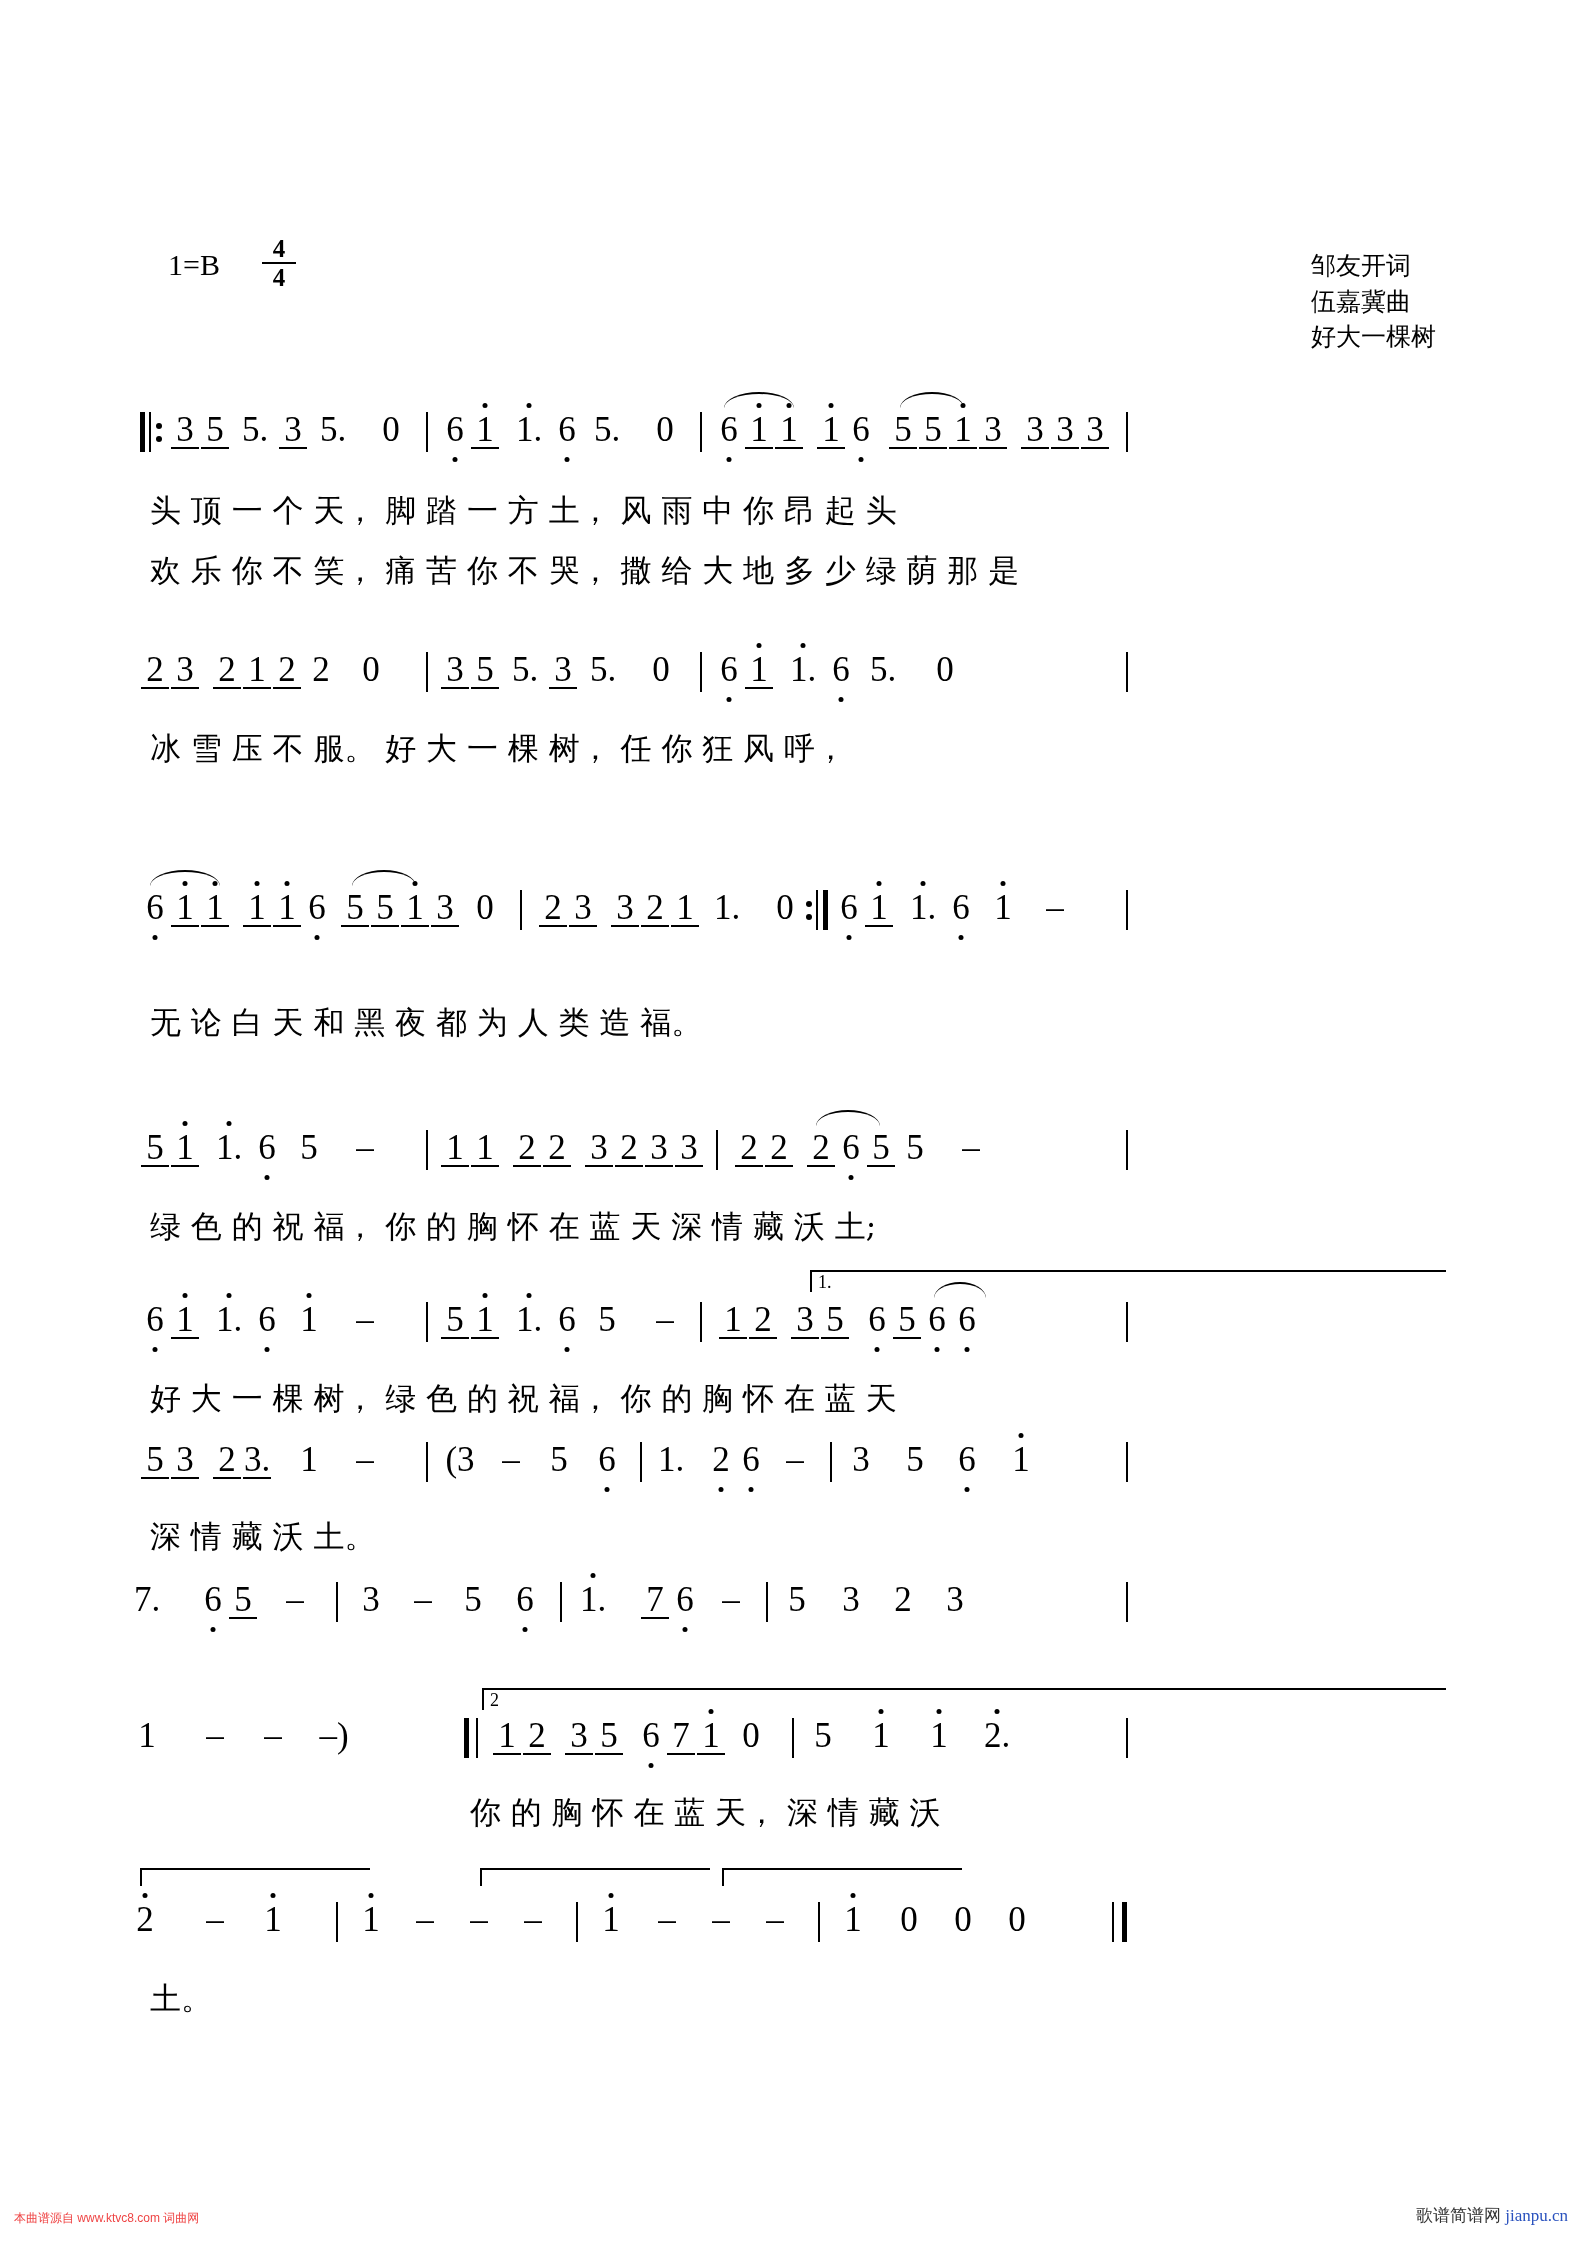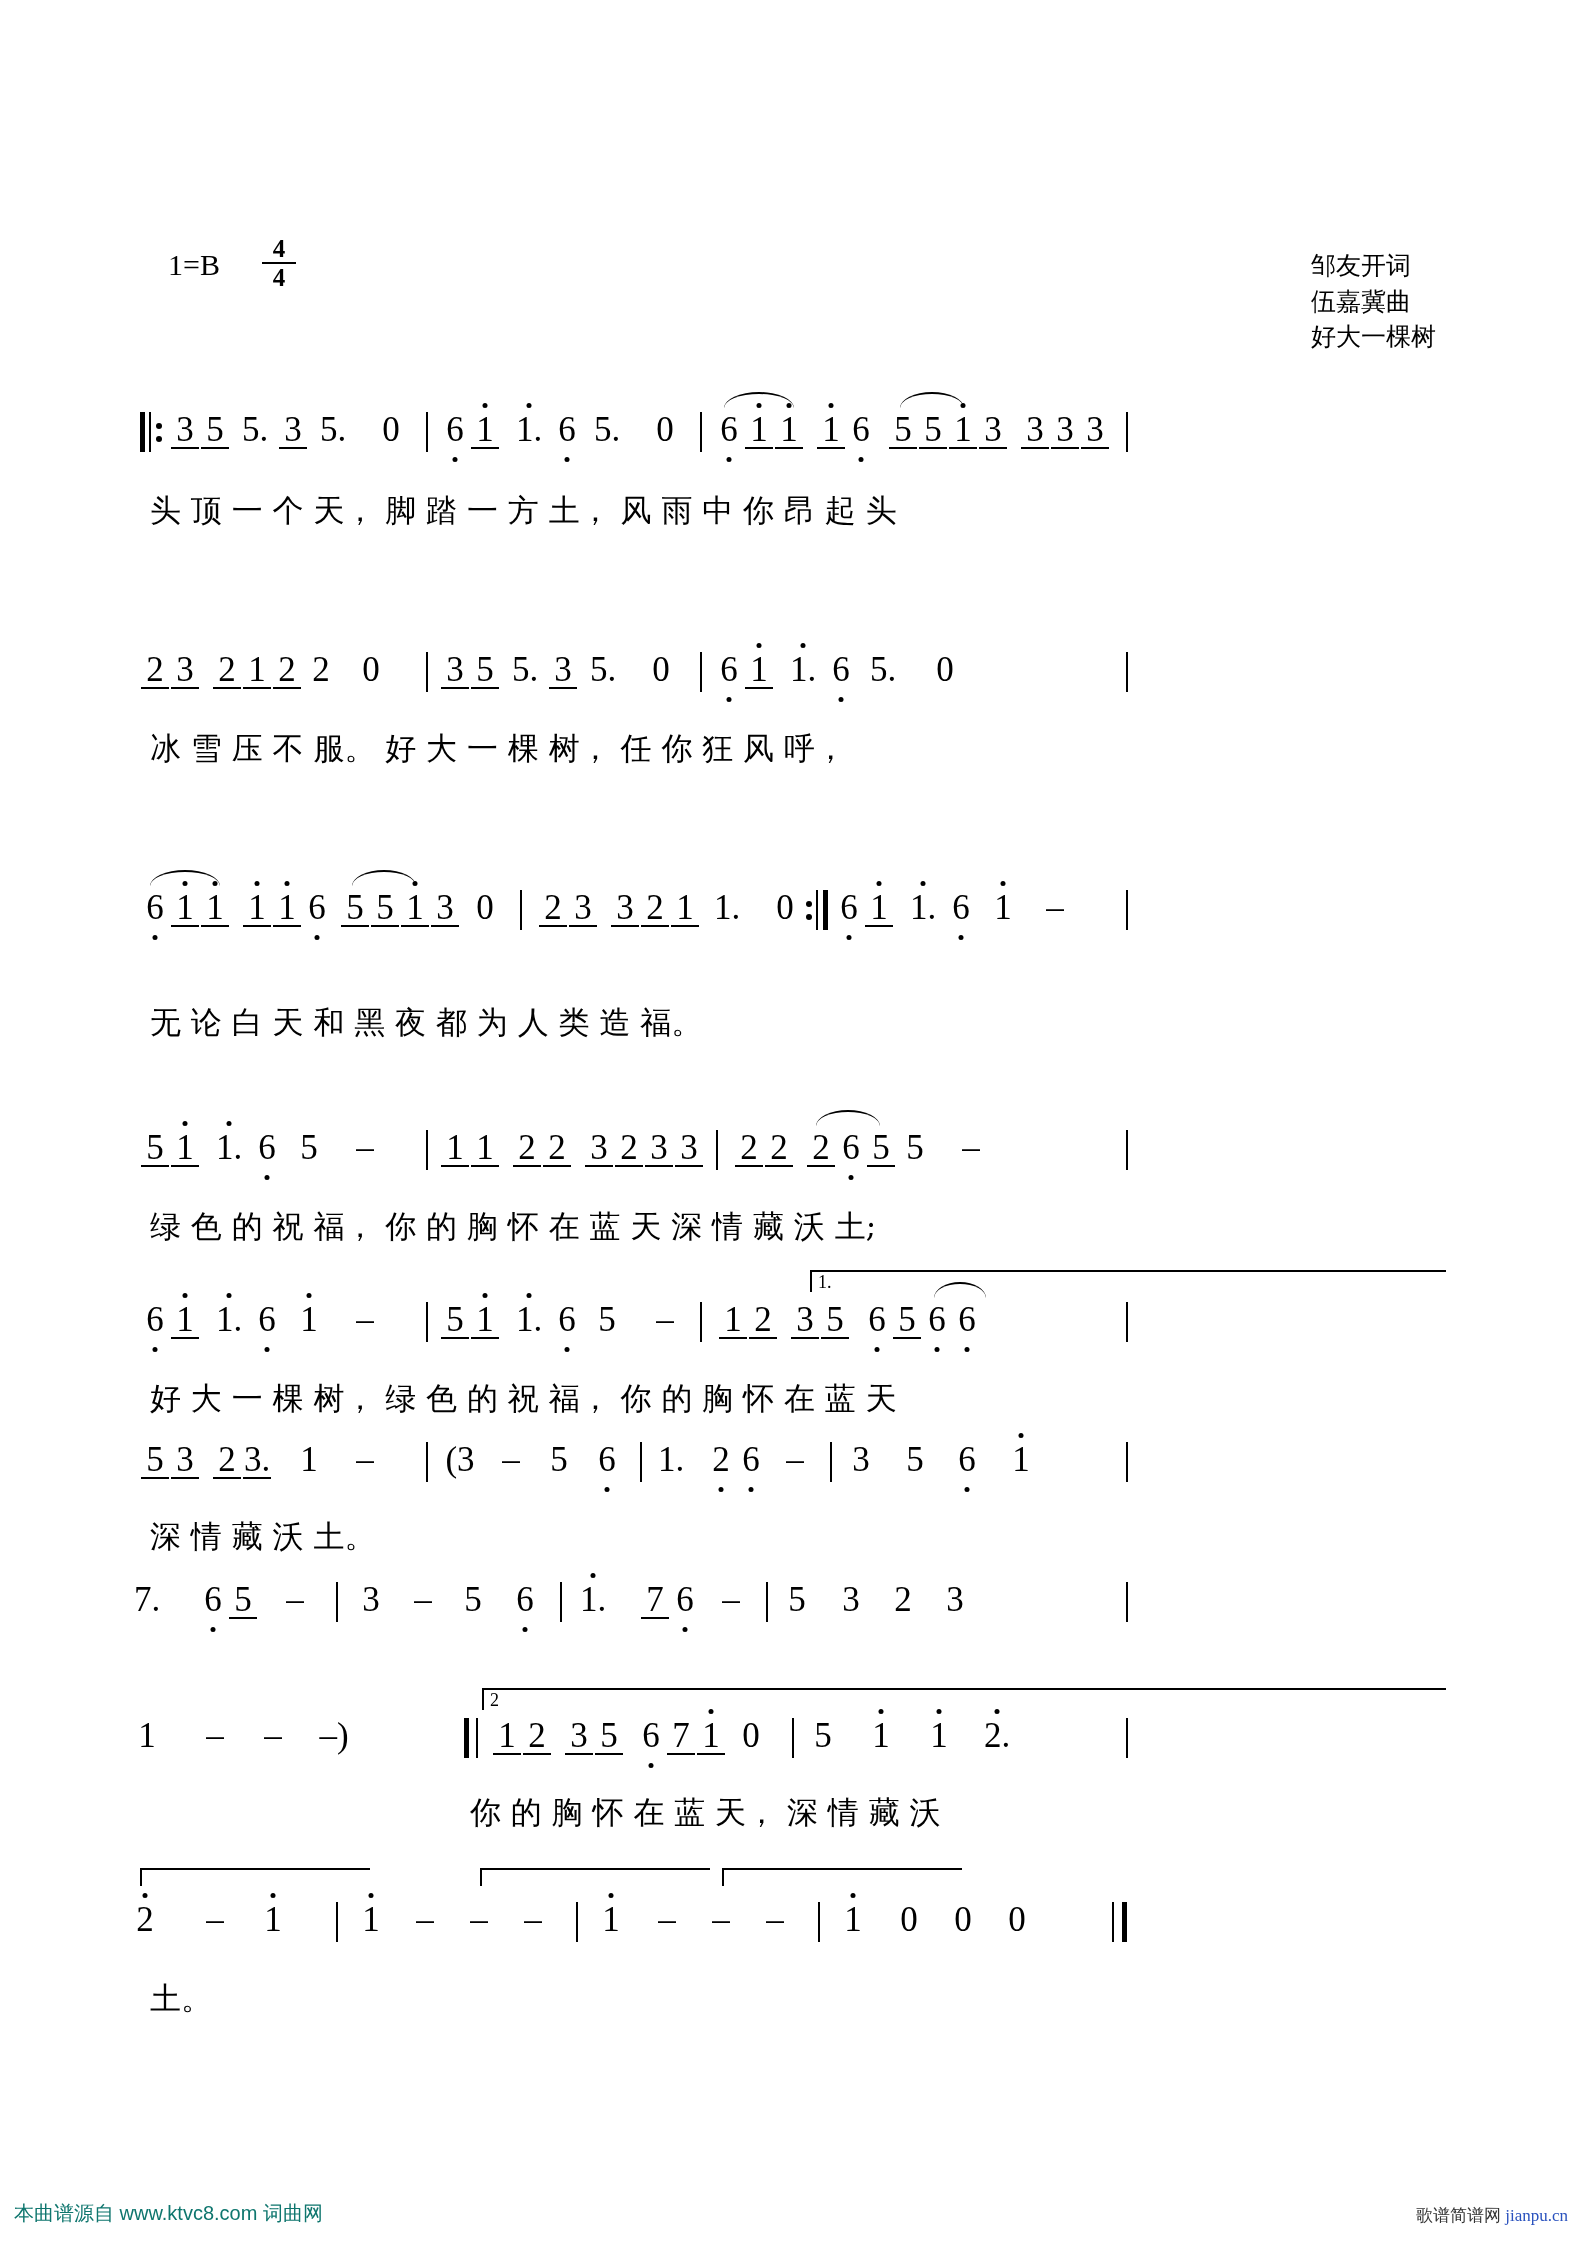--- a/index.html
+++ b/index.html
@@ -186,22 +186,22 @@
     position: absolute;
     font-size: 31px;
     font-family: "DejaVu Serif", serif;
     white-space: nowrap;
     letter-spacing: 0px;
   }
   .watermark-left {
     position: absolute;
     left: 14px;
     bottom: 16px;
-    font-size: 20px;
-    color: #0f766e;
+    font-size: 12px;
+    color: #ef4444;
     font-family: "Liberation Sans", sans-serif;
   }
   .watermark-right {
     position: absolute;
     right: 18px;
     bottom: 16px;
     font-size: 17px;
     color: #333;
     font-family: Liberation Serif, serif;
   }
@@ -260,20 +260,21 @@
       <div class="n u1" style="left:778px">5</div>
       <div class="n u1 oh" style="left:808px">1</div>
       <div class="n u1" style="left:838px">3</div>
       <div class="n u1" style="left:880px">3</div>
       <div class="n u1" style="left:910px">3</div>
       <div class="n u1" style="left:940px">3</div>
       <div class="bar" style="left:986px"></div>
     </div>
   </div>
   <div class="lyric" style="left:150px; top:490px">头 顶 一 个 天，     脚 踏 一 方 土，      风 雨 中    你 昂 起  头</div>
+  <div class="lyric" style="left:150px; top:550px">欢 乐 你 不 笑，     痛 苦 你 不 哭，      撒   给 大 地 多 少 绿 荫    那 是</div>
 
   <div class="sysrow" style="top:650px">
     <div class="notes">
       <div class="n u1" style="left:0px">2</div>
       <div class="n u1" style="left:30px">3</div>
       <div class="n u1" style="left:72px">2</div>
       <div class="n u1" style="left:102px">1</div>
       <div class="n u1" style="left:132px">2</div>
       <div class="n" style="left:166px">2</div>
       <div class="n" style="left:216px">0</div>

